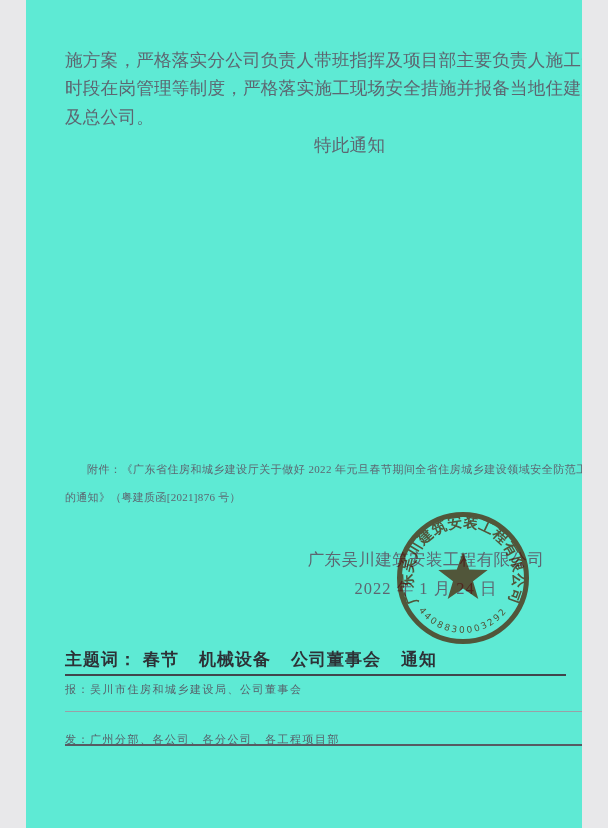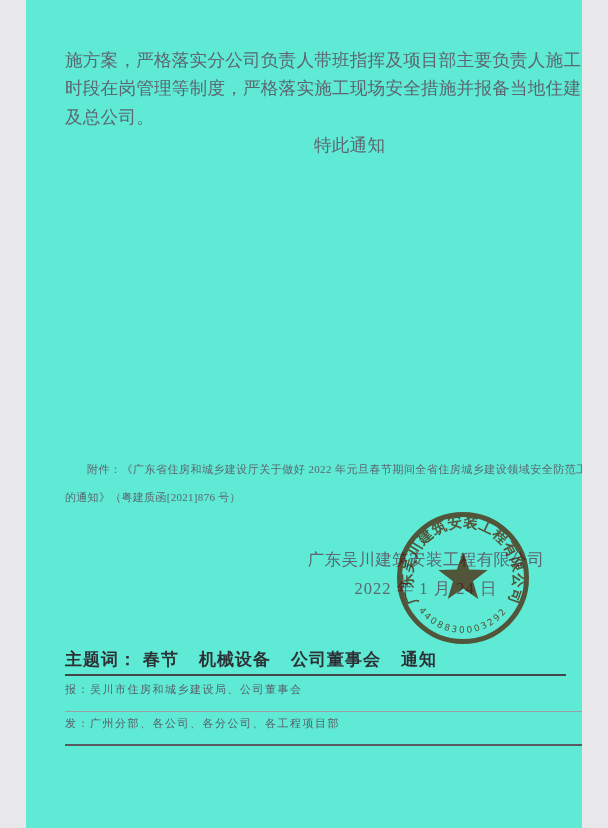--- a/index.html
+++ b/index.html
@@ -101,21 +101,21 @@
   .cc-row {
     position: absolute;
     left: 39px;
     width: 534px;
     font-size: 11px;
     color: #575f69;
     letter-spacing: 1.5px;
     white-space: nowrap;
   }
   .cc-report { top: 682px; }
-  .cc-distribute { top: 716px; }
+  .cc-distribute { top: 732px; }
 </style>
 </head>
 <body>
 
 <div class="page">
 
   <div class="body-text">
     <p class="para cont">施方案，严格落实分公司负责人带班指挥及项目部主要负责人施工全时段在岗管理等制度，严格落实施工现场安全措施并报备当地住建局及总公司。</p>
     <p class="para closing">特此通知</p>
   </div>

